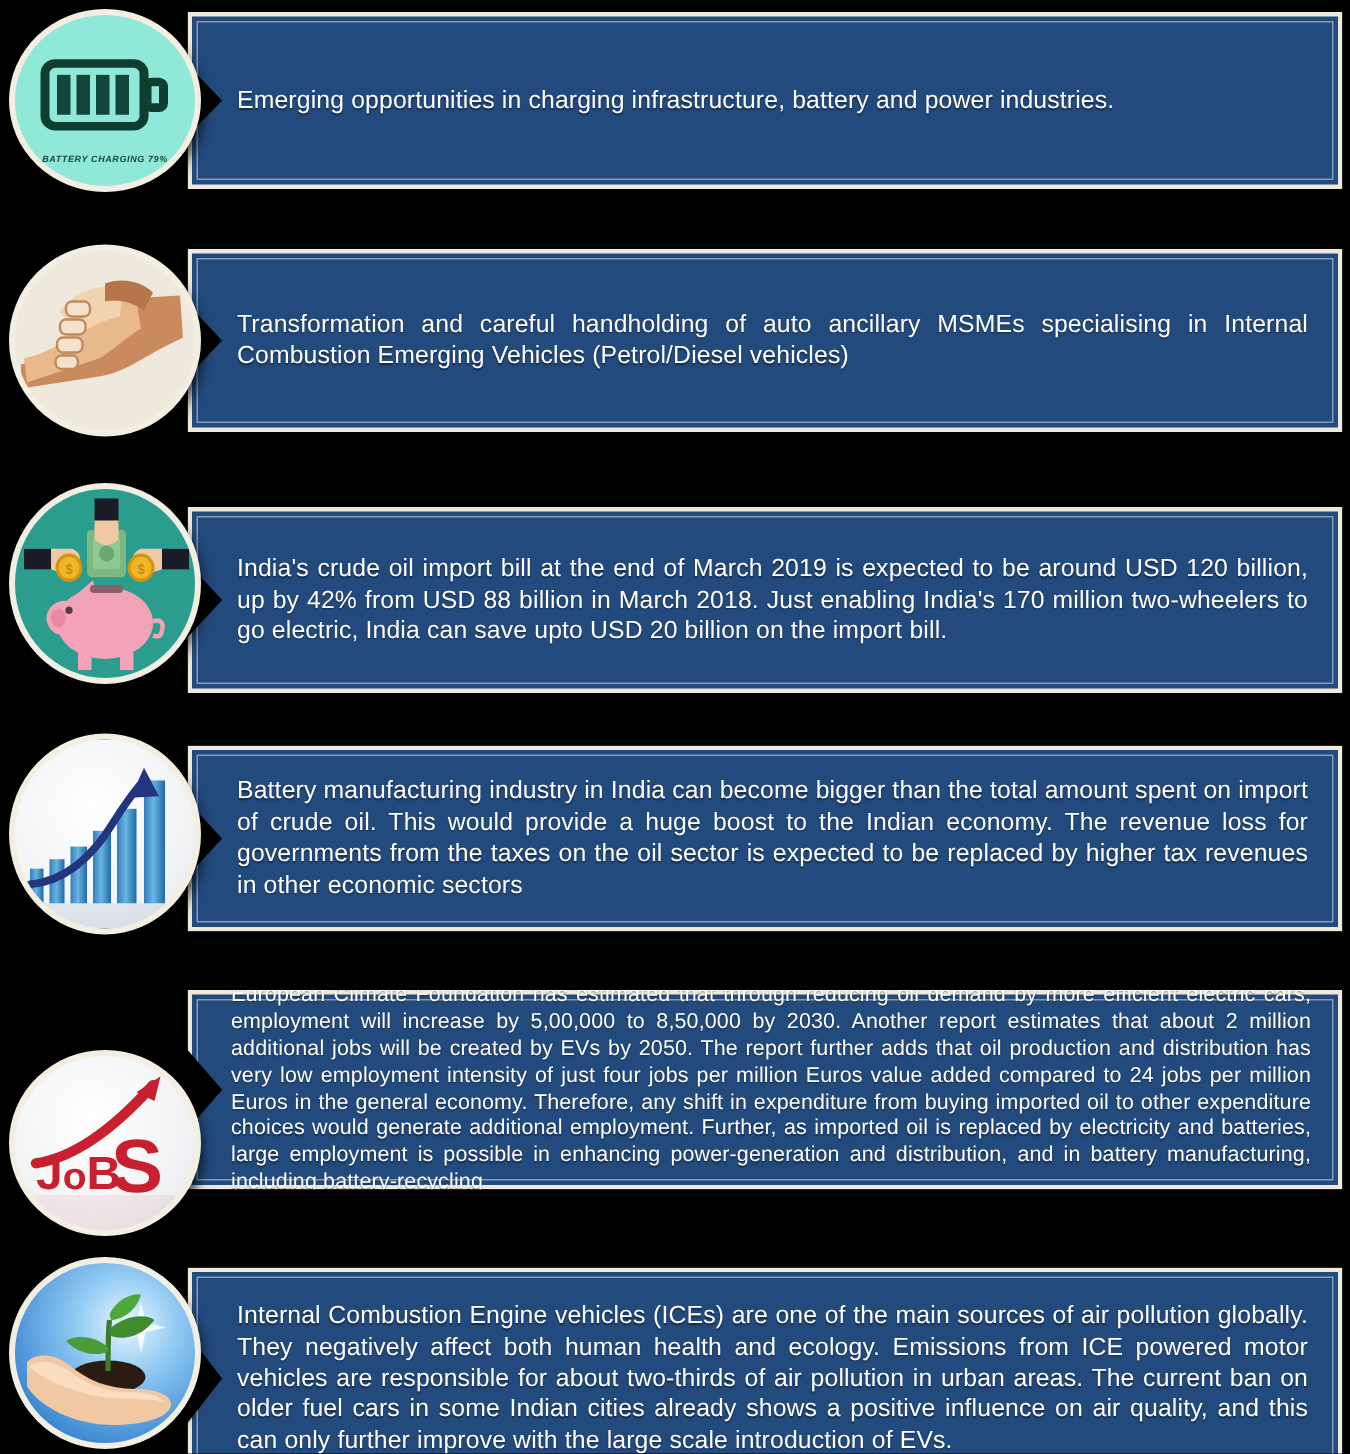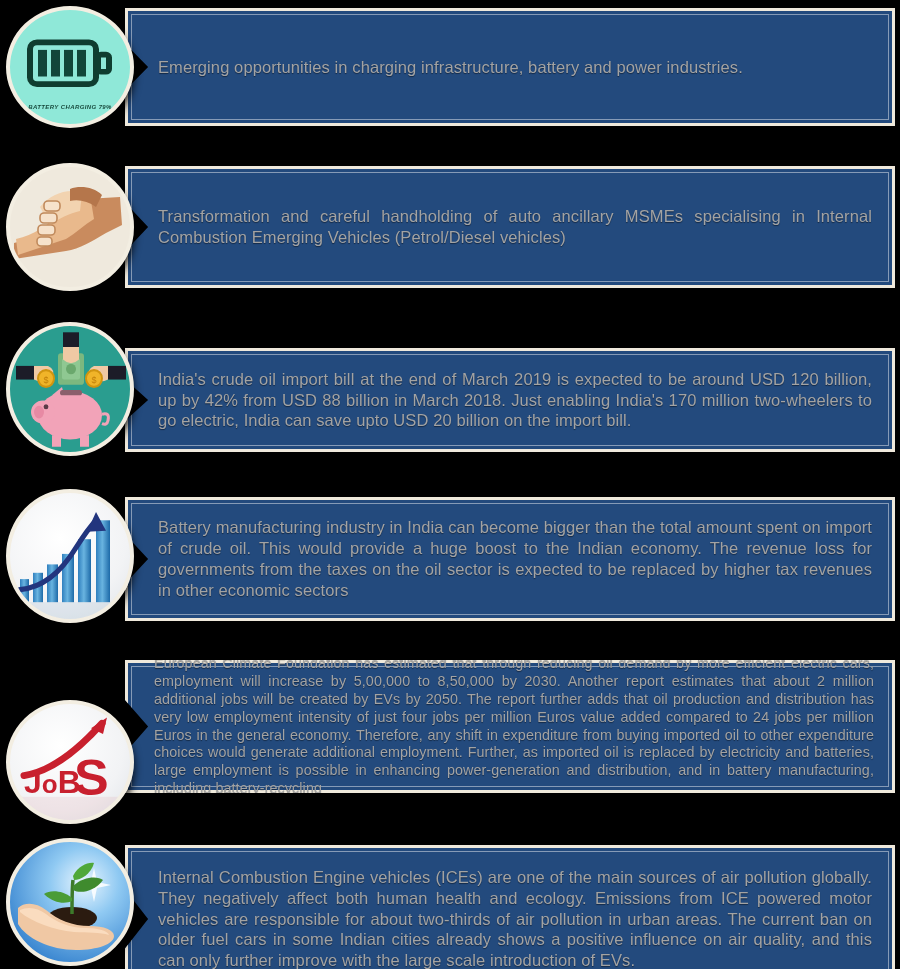--- a/index.html
+++ b/index.html
@@ -22,21 +22,21 @@
     box-shadow:0 5px 7px rgba(0,0,0,.85);
     clip-path:polygon(0 0, 100% 0, 100% 100%, 0 100%, 0 70%, 3.0% 50%, 0 30%);
   }
   .banner-inner{
     border:1px solid rgba(255,255,255,.45);
     margin:3px;flex:1;align-self:stretch;
     display:flex;align-items:center;
     box-sizing:border-box;
   }
   .banner-text{
-    color:#a3a3a3;
+    color:#ffffff;
     font-size:16.5px;
     line-height:1.26;
     text-align:justify;
     text-justify:inter-word;
     padding:2px 16px 2px 26px;
     letter-spacing:.1px;
     text-shadow:0 1px 1px rgba(0,0,0,.45);
   }
   .banner-text.single{text-align:left;}
 
@@ -101,21 +101,21 @@
           <rect x="30" y="46" width="17" height="10" rx="4"></rect>
           <rect x="28" y="58" width="17" height="10" rx="4"></rect>
           <rect x="27" y="70" width="15" height="9" rx="4"></rect>
         </g>
         <path d="M60 22 C70 18 84 20 92 28 L86 40 C78 34 68 32 60 34 Z" fill="#b5764b"></path>
       </svg>
     </div>
   </div>
 
   <div class="row">
-    <div class="banner" style="left:125px;top:348px;width:770px;height:104px;">
+    <div class="banner" style="left:125px;top:338px;width:770px;height:124px;">
       <div class="banner-inner">
         <div class="banner-text">India's crude oil import bill at the end of March 2019 is expected to be around USD 120 billion, up by 42% from USD 88 billion in March 2018. Just enabling India's 170 million two-wheelers to go electric, India can save upto USD 20 billion on the import bill.</div>
       </div>
     </div>
     <div class="badge bg-teal" style="top:322px;height:134px;">
       <svg viewBox="0 0 120 120" preserveAspectRatio="none">
 
         <rect x="48" y="26" width="26" height="30" rx="3" fill="#7cb87f"></rect>
         <rect x="52" y="31" width="18" height="20" rx="2" fill="#8fc892"></rect>
         <circle cx="61" cy="41" r="5" fill="#6aa86d"></circle>

